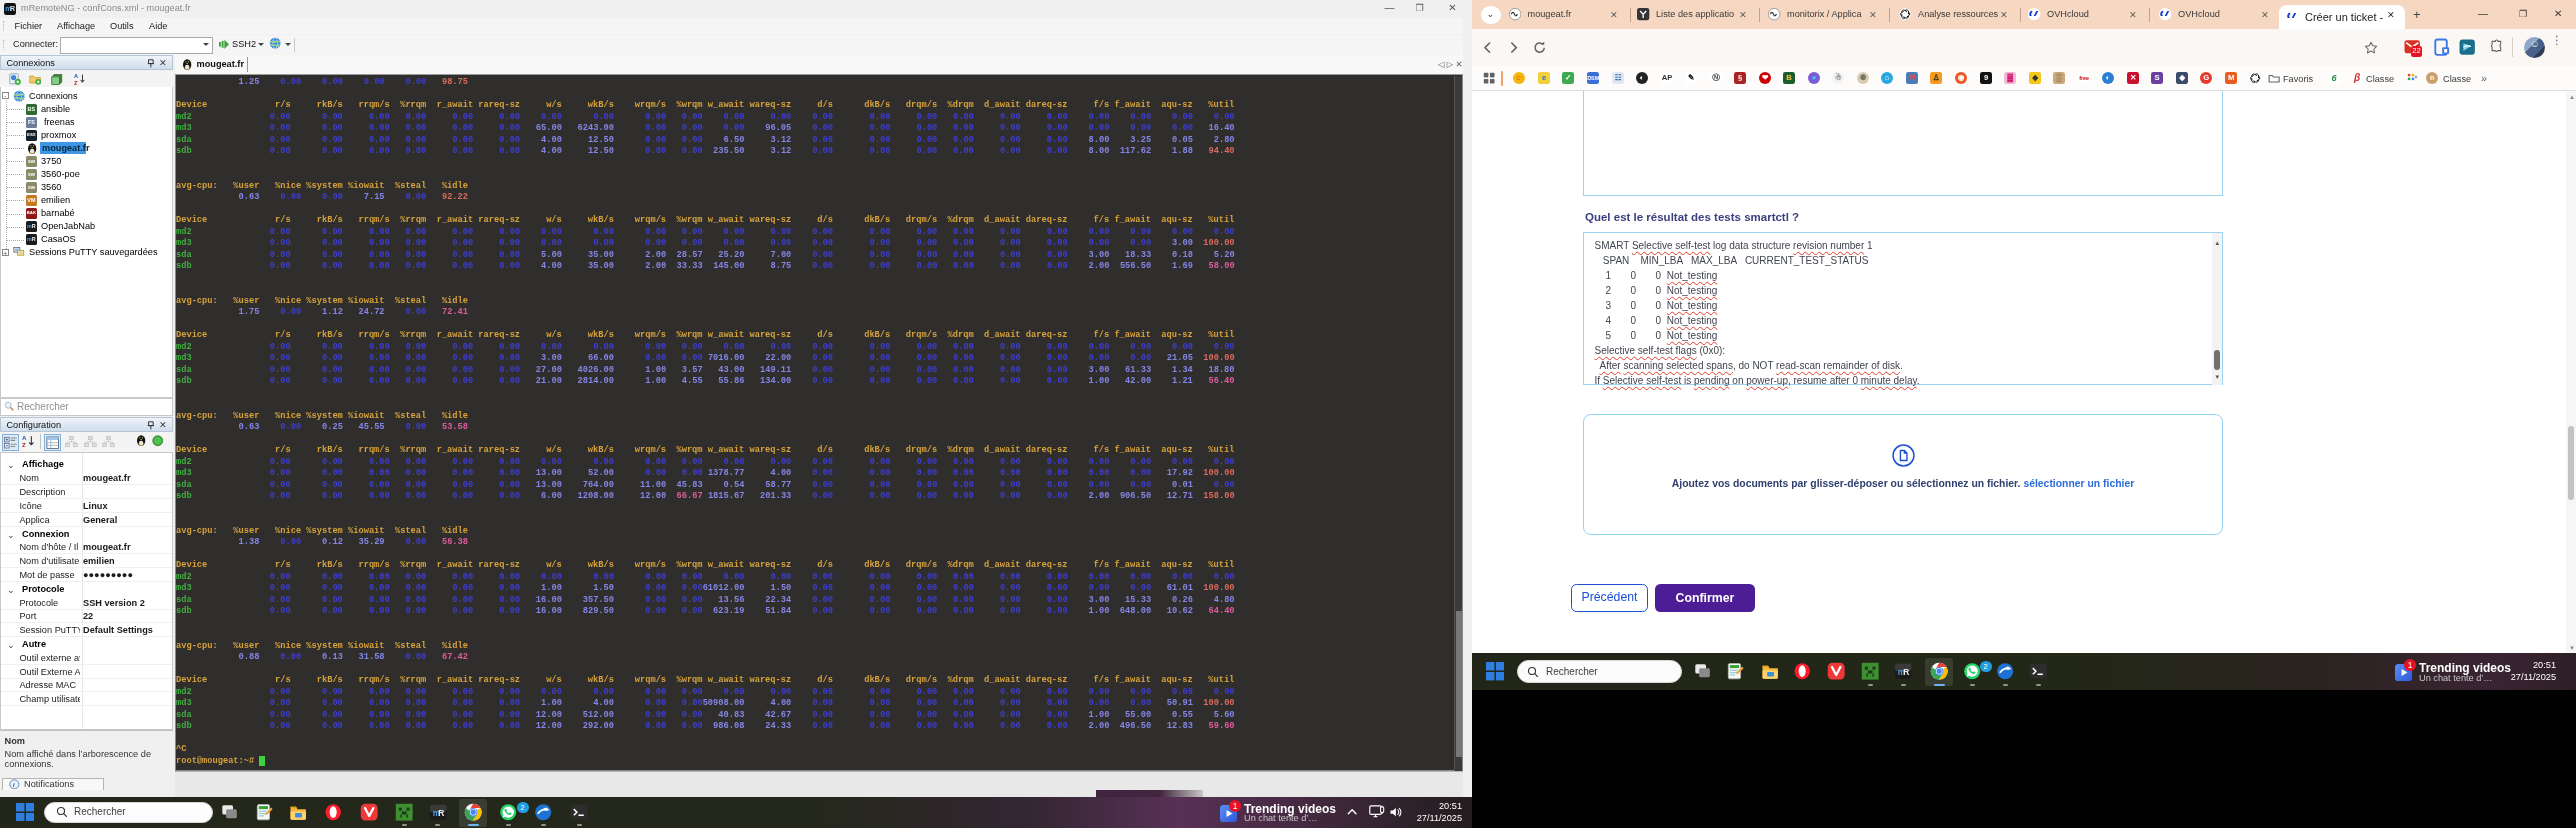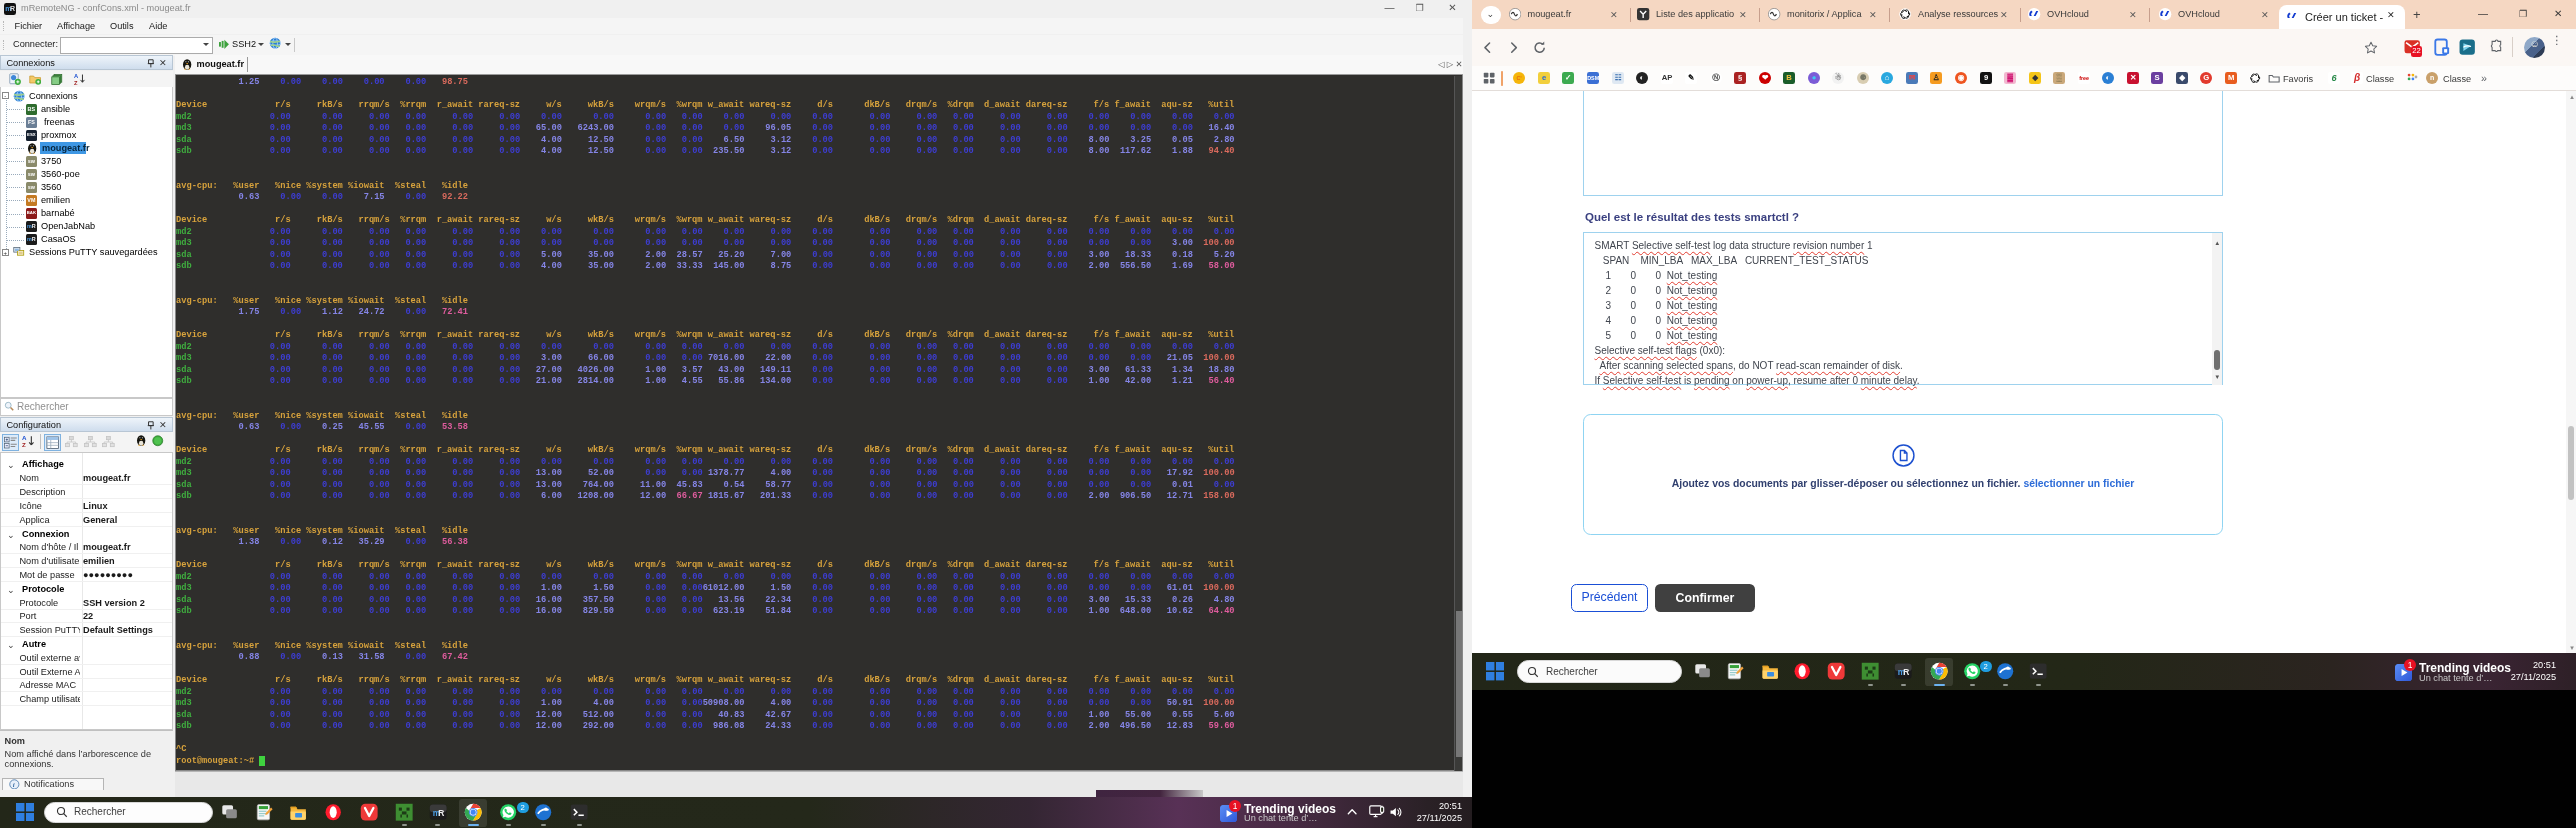--- a/index.html
+++ b/index.html
@@ -56,21 +56,21 @@
 
 #topbox{left:111px;top:-41px;width:640px;height:146px;border:0.8px solid #9ed2ee;background:#fff}
 #qlabel{left:113px;top:120px;font-size:11.5px;font-weight:bold;color:#3a4080}
 #ta{left:111px;top:141px;width:640px;height:153px;border:0.8px solid #9ed2ee;background:#fff;font-size:10px;line-height:15px;color:#40454e;white-space:pre;padding:4.6px 0 0 7.7px}
 #ta .sq{text-decoration:underline;text-decoration-style:wavy;text-decoration-color:#e23c30;text-decoration-thickness:0.8px;text-underline-offset:2.3px}
 #tascroll{position:absolute;right:0;top:0;width:10px;height:152px;background:#f3f3f3}
 #upbox{left:111px;top:323px;width:640px;height:121px;border:1.5px solid #8fd4f2;border-radius:7.7px;background:#fff}
 #uptext{left:111px;top:387px;width:640px;text-align:center;font-size:10.4px;color:#31406f;font-weight:bold}
 #uptext a{color:#2d6cd8}
 #btn-prev{left:99px;top:493px;width:77px;height:28px;border:1.5px solid #1a4fd6;border-radius:5.4px;background:#fff;color:#1a4fd6;font-size:12.3px;line-height:25px;text-align:center}
-#btn-conf{left:183px;top:493px;width:100px;height:28px;border-radius:5.4px;background:#404040;color:#fff;font-weight:bold;font-size:12.3px;line-height:28px;text-align:center}
+#btn-conf{left:183px;top:493px;width:100px;height:28px;border-radius:5.4px;background:#4c1d95;color:#fff;font-weight:bold;font-size:12.3px;line-height:28px;text-align:center}
 
 #rtb{left:0;top:653px;width:1104px;height:37px;background:linear-gradient(90deg,#222618 0%,#232717 55%,#2b2420 78%,#3a2433 92%,#2e2027 100%)}
 #rsearch{position:absolute;left:45px;top:7px;width:165px;height:23px;border-radius:11.5px;background:#fbfbfb;border:0.8px solid #d8d8d8;color:#404040;font-size:10px}
 #rblack{left:1472px;top:690px;width:1104px;height:138px;background:#010101}
 .clock{position:absolute;color:#fff;font-size:9.2px;text-align:right;line-height:12.3px}
 .trend-t{position:absolute;color:#fff;font-size:12px;font-weight:bold}
 .trend-s{position:absolute;color:#c9c9c9;font-size:9.2px}
 .badge{position:absolute;background:#e81123;color:#fff;border-radius:50%;text-align:center}
 </style></head><body>
 <div id="root">

